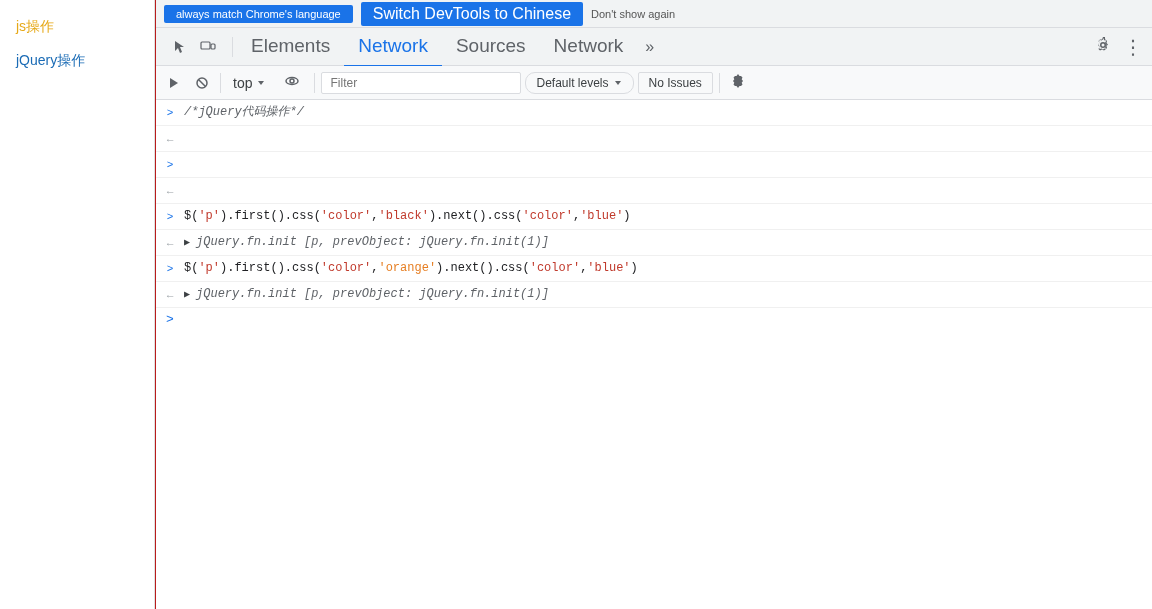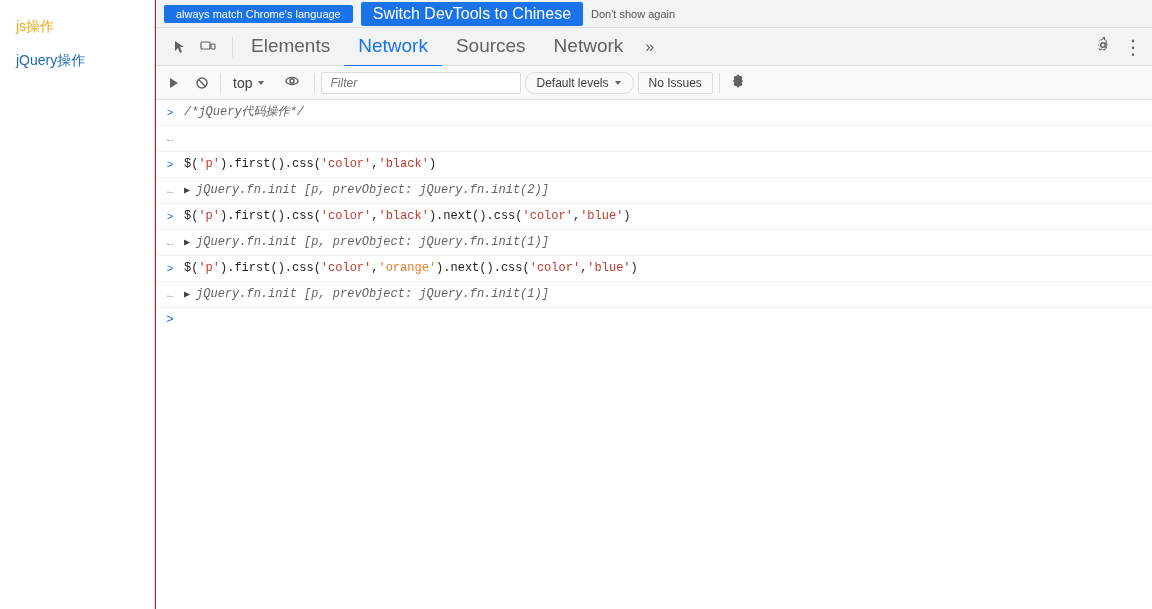--- a/index.html
+++ b/index.html
@@ -200,21 +200,20 @@
     .filter-input {
       flex: 1;
       border: 1px solid #dadce0;
       border-radius: 2px;
       padding: 3px 8px;
       font-size: 12px;
       color: #3c4043;
       outline: none;
       background: white;
       max-width: 200px;
-      font-style: italic;
     }
     .default-levels-btn {
       background: none;
       border: 1px solid #dadce0;
       cursor: pointer;
       font-size: 12px;
       color: #3c4043;
       padding: 3px 10px;
       border-radius: 10px;
       display: flex;
@@ -399,25 +398,23 @@
 
   <div class="console-line">
         <div class="line-arrow blue">&gt;</div>
         <div class="line-content"><span class="c-comment">/*jQuery</span><span class="c-comment">代码操作</span><span class="c-comment">*/</span></div>
       </div>
       <div class="console-line">
         <div class="line-arrow gray">←</div>
       </div>
       <div class="console-line">
         <div class="line-arrow blue">&gt;</div>
-        <div class="line-content"><span class="c-dark">$(</span><span class="c-string-red">'p'</span><span class="c-dark">).first().css(</span><span class="c-string-red">'color'</span><span class="c-dark">,</span><span class="c-string-red">'black'</span><span class="c-dark">)</span></div>
       </div>
       <div class="console-line">
         <div class="line-arrow gray">←</div>
-        <div class="line-content"><span class="c-triangle">▶ </span><span class="c-italic-gray">jQuery.fn.init</span><span class="c-italic-gray"> [</span><span class="c-italic-gray">p</span><span class="c-italic-gray">, prevObject: jQuery.fn.init(2)]</span></div>
       </div>
       <div class="console-line">
         <div class="line-arrow blue">&gt;</div>
         <div class="line-content"><span class="c-dark">$(</span><span class="c-string-red">'p'</span><span class="c-dark">).first().css(</span><span class="c-string-red">'color'</span><span class="c-dark">,</span><span class="c-string-red">'black'</span><span class="c-dark">).next().css(</span><span class="c-string-red">'color'</span><span class="c-dark">,</span><span class="c-string-red">'blue'</span><span class="c-dark">)</span></div>
       </div>
       <div class="console-line">
         <div class="line-arrow gray">←</div>
         <div class="line-content"><span class="c-triangle">▶ </span><span class="c-italic-gray">jQuery.fn.init</span><span class="c-italic-gray"> [</span><span class="c-italic-gray">p</span><span class="c-italic-gray">, prevObject: jQuery.fn.init(1)]</span></div>
       </div>
       <div class="console-line">

